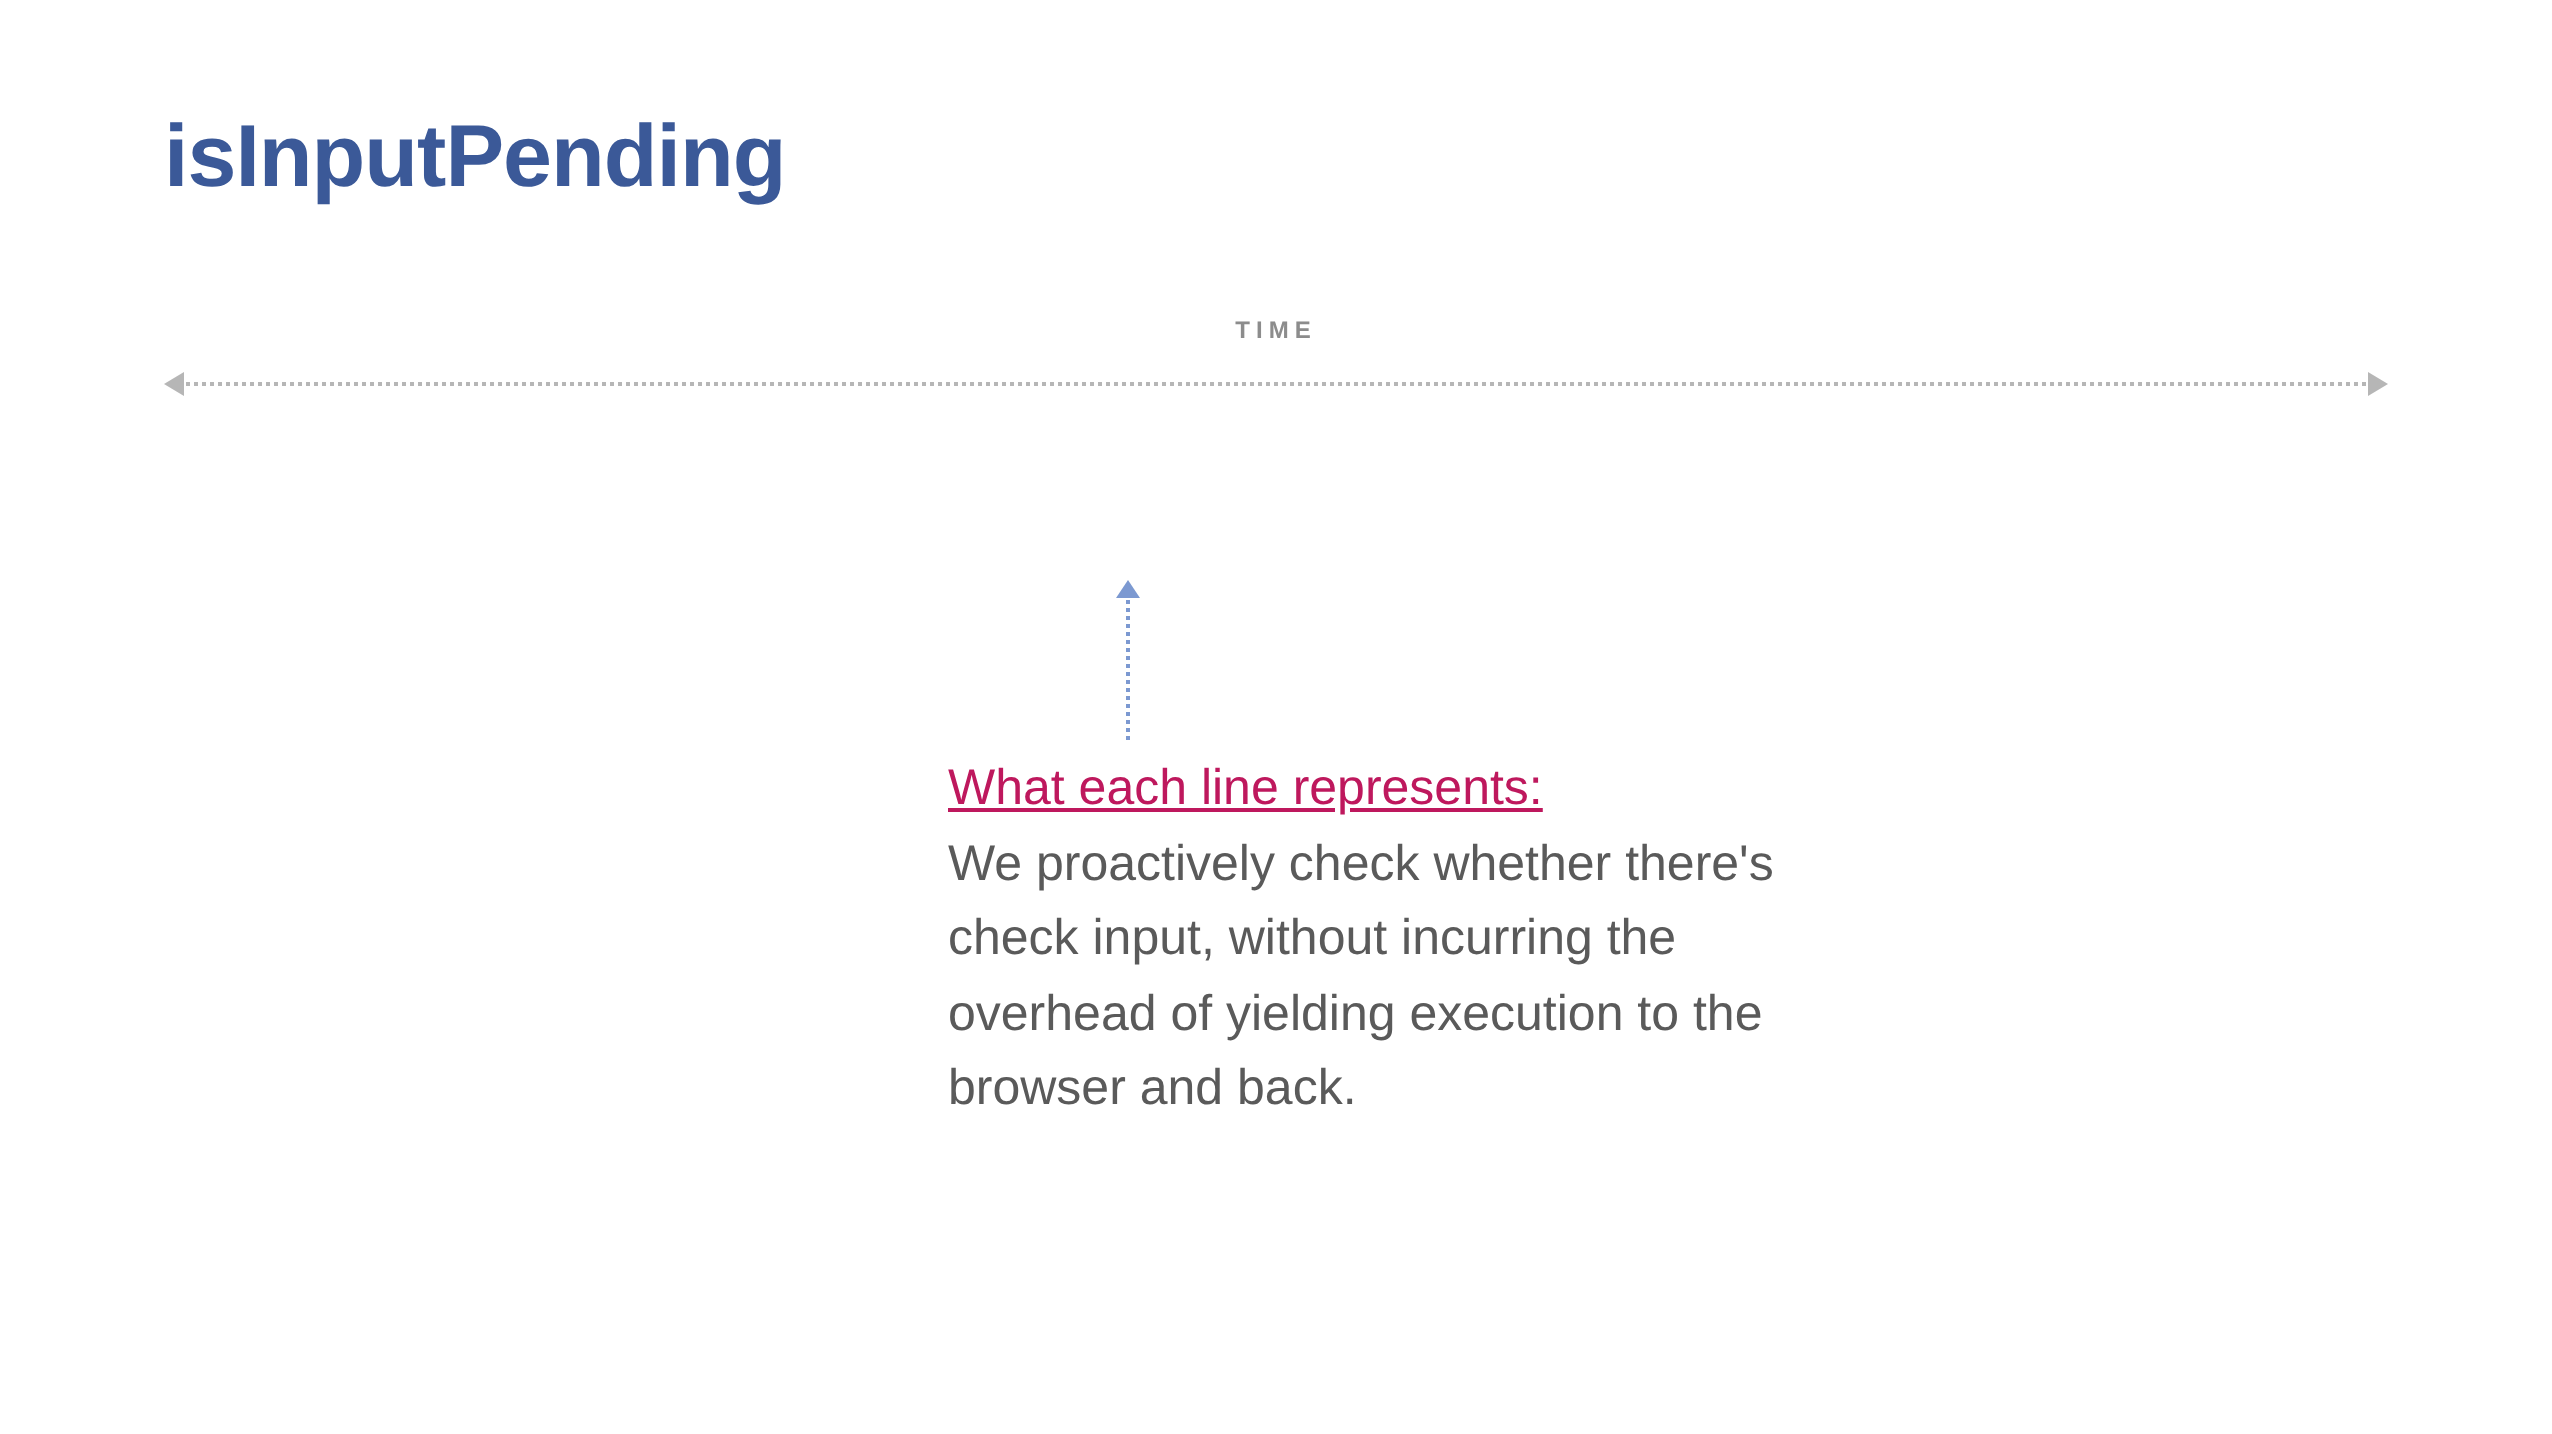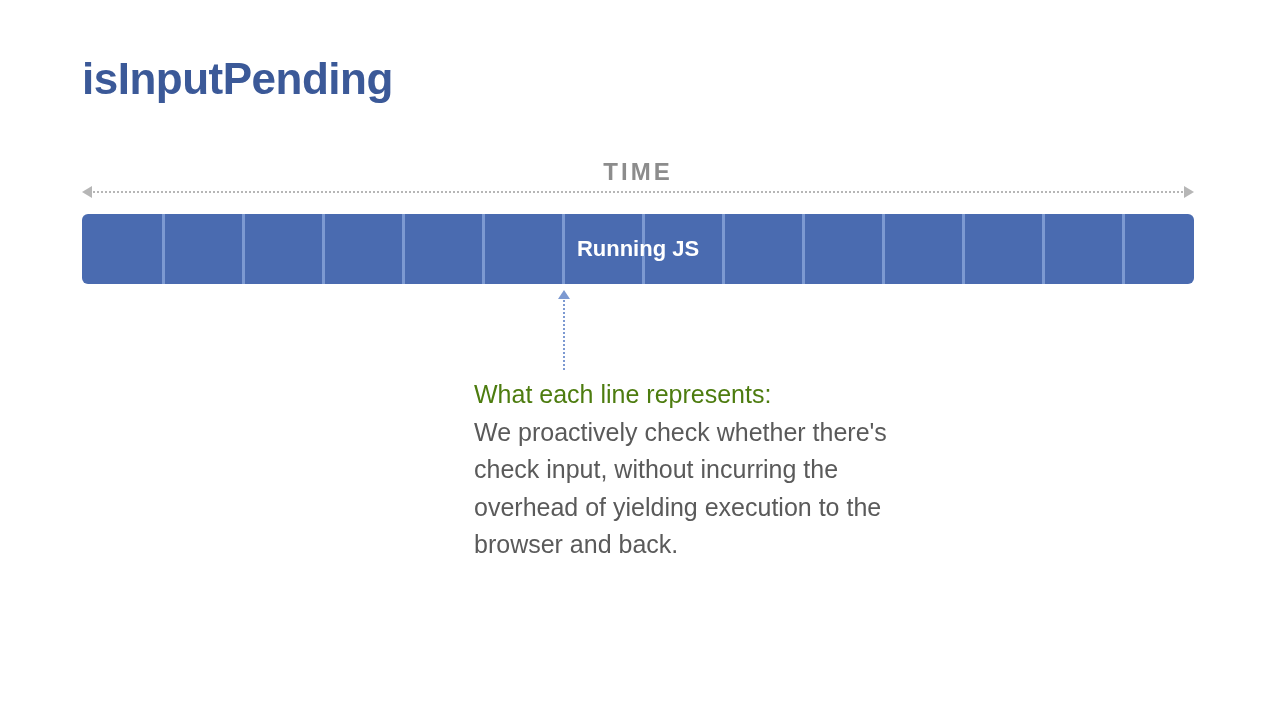--- a/index.html
+++ b/index.html
@@ -15,21 +15,21 @@
     color: #3b5998;
     letter-spacing: -0.5px;
   }
 
   .time-label {
     position: absolute;
     top: 158px;
     left: 0;
     width: 1276px;
     text-align: center;
-    font-size: 24px;
+    font-size: 12px;
     font-weight: 700;
     letter-spacing: 3px;
     color: #8c8c8c;
   }
 
   .timeline-axis {
     position: absolute;
     top: 186px;
     left: 82px;
     width: 1112px;
@@ -101,55 +101,39 @@
   .annotation {
     position: absolute;
     left: 474px;
     top: 376px;
     width: 430px;
     font-size: 25px;
     line-height: 1.5;
     color: #5a5a5a;
   }
   .annotation .lead {
-    color: #4d7c0f;
+    color: #be185d;
+    text-decoration: underline;
   }
 </style>
 </head>
 <body>
 
 <div class="slide">
 
   <h1 class="title">isInputPending</h1>
 
   <div class="time-label">TIME</div>
 
   <div class="timeline-axis">
     <span class="arrow-left"></span>
     <span class="dotted"></span>
     <span class="arrow-right"></span>
   </div>
 
-  <div class="bar">
-    <span class="bar-label">Running JS</span>
-
-  <span class="tick" style="left: 7.19%;"></span>
-      <span class="tick" style="left: 14.39%;"></span>
-      <span class="tick" style="left: 21.58%;"></span>
-      <span class="tick" style="left: 28.78%;"></span>
-      <span class="tick" style="left: 35.97%;"></span>
-      <span class="tick" style="left: 43.17%;"></span>
-      <span class="tick" style="left: 50.36%;"></span>
-      <span class="tick" style="left: 57.55%;"></span>
-      <span class="tick" style="left: 64.75%;"></span>
-      <span class="tick" style="left: 71.94%;"></span>
-      <span class="tick" style="left: 79.14%;"></span>
-      <span class="tick" style="left: 86.33%;"></span>
-      <span class="tick" style="left: 93.53%;"></span>
-    </div>
 
   <span class="callout-arrow" style="left: 557.55px;"></span>
   <span class="callout-line" style="left: 562.55px;"></span>
 
   <div class="annotation">
     <span class="lead">What each line represents:</span><br>
     <span>We proactively check whether there's check input, without incurring the overhead of yielding execution to the browser and back.</span>
   </div>
 
 </div>

